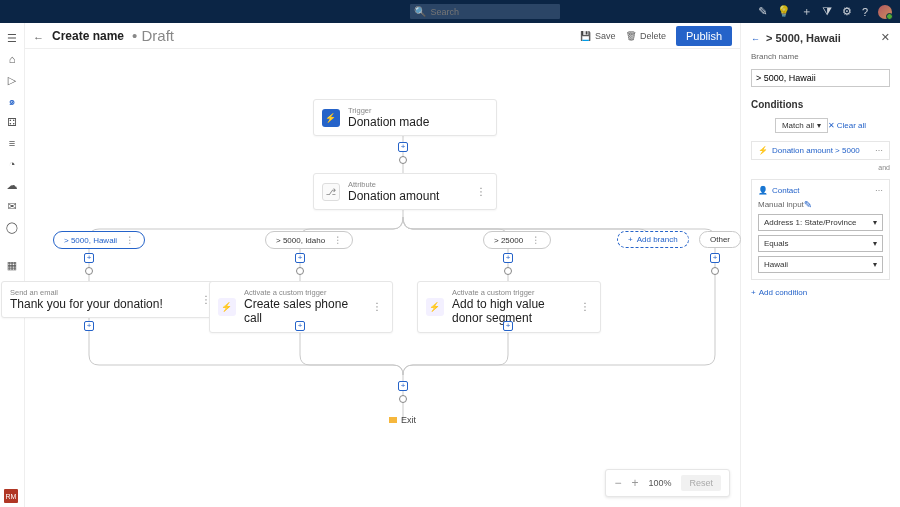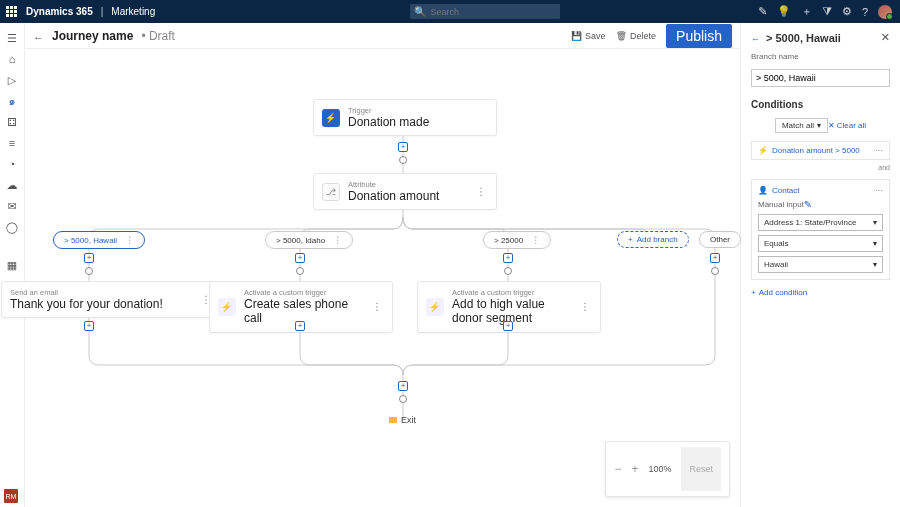--- a/index.html
+++ b/index.html
@@ -16,40 +16,40 @@
 .avatar::after{content:"";position:absolute;bottom:-1px;right:-1px;width:5px;height:5px;background:#6c3;border-radius:50%;border:1px solid #0b2545;}
 .main { display:flex; height:calc(100% - 23px); }
 .leftnav { width:25px; background:#fff; border-right:1px solid #eee; display:flex; flex-direction:column; align-items:center; gap:7px; padding-top:8px; font-size:11px; color:#555;}
 .leftnav span{cursor:pointer; width:14px; height:14px; display:flex; align-items:center; justify-content:center;}
 .leftnav .sel{color:#2563c9; position:relative;}
 .leftnav .sel::before{content:"";position:absolute;left:-7px;top:0;bottom:0;width:2px;background:#2563c9;}
 .canvas-area { flex:1; position:relative; display:flex; flex-direction:column; }
 .pageheader { height:26px; border-bottom:1px solid #eee; display:flex; align-items:center; padding:0 8px; gap:8px; font-size:10px;}
 .pageheader .back{color:#555;font-size:11px;cursor:pointer;}
 .pageheader h1{font-size:12px;font-weight:600;color:#222;}
-.pageheader .status{color:#888;font-size:12px;}
+.pageheader .status{color:#888;font-size:15px;}
 .pageheader .actions{margin-left:auto;display:flex;gap:10px;align-items:center;}
 .pageheader .actions .lnk{color:#555;font-size:9px;display:flex;gap:3px;align-items:center;cursor:pointer;}
-.pageheader .publish{background:#2563c9;color:#fff;border:none;font-size:14px;padding:4px 10px;border-radius:2px;cursor:pointer;}
+.pageheader .publish{background:#2563c9;color:#fff;border:none;font-size:11px;padding:4px 10px;border-radius:2px;cursor:pointer;}
 .canvas { flex:1; position:relative; background:#fff; }
 .node { position:absolute; background:#fff; border:1px solid #e6e6e6; border-radius:3px; display:flex; align-items:center; padding:6px 8px; gap:8px; box-shadow:0 1px 2px rgba(0,0,0,.04);}
 .node .ico{width:18px;height:18px;border-radius:3px;display:flex;align-items:center;justify-content:center;font-size:9px;color:#fff;flex-shrink:0;}
 .node .txt .sub{font-size:7.5px;color:#888;line-height:1.2;}
 .node .txt .ttl{font-size:12px;color:#222;line-height:1.2;}
 .node .more{margin-left:auto;color:#888;font-size:10px;padding:0 2px;cursor:pointer;}
 .plus{position:absolute;width:10px;height:10px;border:1px solid #2563c9;color:#2563c9;font-size:8px;line-height:8px;text-align:center;border-radius:2px;background:#fff;cursor:pointer;}
 .ring{position:absolute;width:8px;height:8px;border:1px solid #888;border-radius:50%;background:#fff;}
 .branch-box{position:absolute;border:1px solid #c9c9c9;border-radius:10px;font-size:8px;color:#333;padding:3px 10px;background:#fff;display:flex;align-items:center;gap:4px;}
 .branch-box.sel{border-color:#2563c9;color:#2563c9;}
 .branch-box .more{color:#888;font-size:9px;cursor:pointer;margin-left:4px;}
 .addbranch{border:1px dashed #2563c9;color:#2563c9;}
 .other{border:1px solid #c9c9c9;}
 .zoom{position:absolute;right:10px;bottom:10px;background:#fff;border:1px solid #e6e6e6;border-radius:3px;display:flex;align-items:center;gap:10px;padding:5px 8px;font-size:9px;color:#555;box-shadow:0 1px 3px rgba(0,0,0,.1);}
 .zoom button{background:none;border:none;color:#999;font-size:12px;cursor:pointer;}
-.zoom .reset{background:#f1f1f1;padding:17px 8px;border-radius:2px;color:#aaa;}
+.zoom .reset{background:#f1f1f1;padding:3px 8px;border-radius:2px;color:#aaa;}
 .sidepanel{width:160px;border-left:1px solid #eee;background:#fff;padding:8px 10px;display:flex;flex-direction:column;gap:8px;font-size:9px;color:#333;}
 .sidepanel .hd{display:flex;align-items:center;gap:6px;}
 .sidepanel .hd .bk{color:#2563c9;cursor:pointer;}
 .sidepanel .hd h2{font-size:11px;font-weight:600;}
 .sidepanel .hd .close{margin-left:auto;color:#555;cursor:pointer;font-size:11px;}
 .sidepanel .sec-title{font-size:10px;font-weight:600;margin-top:4px;}
 .sidepanel label{font-size:8px;color:#666;}
 .sidepanel input[type=text]{width:100%;border:1px solid #c9c9c9;font-size:9px;padding:3px 4px;outline:none;}
 .match-row{display:flex;align-items:center;justify-content:center;}
 .match-all{border:1px solid #c9c9c9;font-size:8px;padding:2px 6px;display:inline-flex;align-items:center;gap:3px;cursor:pointer;}
@@ -62,36 +62,20 @@
 .sel-field{border:1px solid #bbb;font-size:8px;padding:3px 5px;display:flex;justify-content:space-between;align-items:center;cursor:pointer;background:#fff;}
 .addcond{color:#2563c9;font-size:8px;display:flex;align-items:center;gap:3px;cursor:pointer;}
 .flag{width:8px;height:6px;background:#f6b73c;display:inline-block;margin-right:4px;}
 .rm-badge{position:absolute;left:4px;bottom:4px;width:14px;height:14px;background:#b03725;color:#fff;font-size:7px;display:flex;align-items:center;justify-content:center;border-radius:1px;}
 svg.wires{position:absolute;top:0;left:0;pointer-events:none;}
 </style>
 </head>
 <body>
 
 <div class="topbar">
-  <div class="topbar-left">
-    <span class="waffle">
-        <div></div>
-        <div></div>
-        <div></div>
-        <div></div>
-        <div></div>
-        <div></div>
-        <div></div>
-        <div></div>
-        <div></div>
-      </span>
-    <span style="font-weight:600">Dynamics 365</span>
-    <span style="opacity:.7">|</span>
-    <span>Marketing</span>
-  </div>
   <div class="searchbox">
     <span>🔍</span>
     <input type="text" placeholder="Search" style="">
   </div>
   <div class="topbar-right">
     <span>✎</span>
     <span>💡</span>
     <span>＋</span>
     <span>⧩</span>
     <span>⚙</span>
@@ -113,21 +97,21 @@
     <span>✉</span>
     <span>◯</span>
     <span style="height:10px"></span>
     <span>▦</span>
     <span>▯</span>
   </div>
 
   <div class="canvas-area">
     <div class="pageheader">
       <span class="back">←</span>
-      <h1>Journey name</h1>
+      <h1>Create name</h1>
       <span class="status">• Draft</span>
       <div class="actions">
         <span class="lnk">💾 <span>Save</span></span>
         <span class="lnk">🗑 <span>Delete</span></span>
         <button class="publish">Publish</button>
       </div>
     </div>
 
     <div class="canvas">
       <svg class="wires" width="715" height="460">

